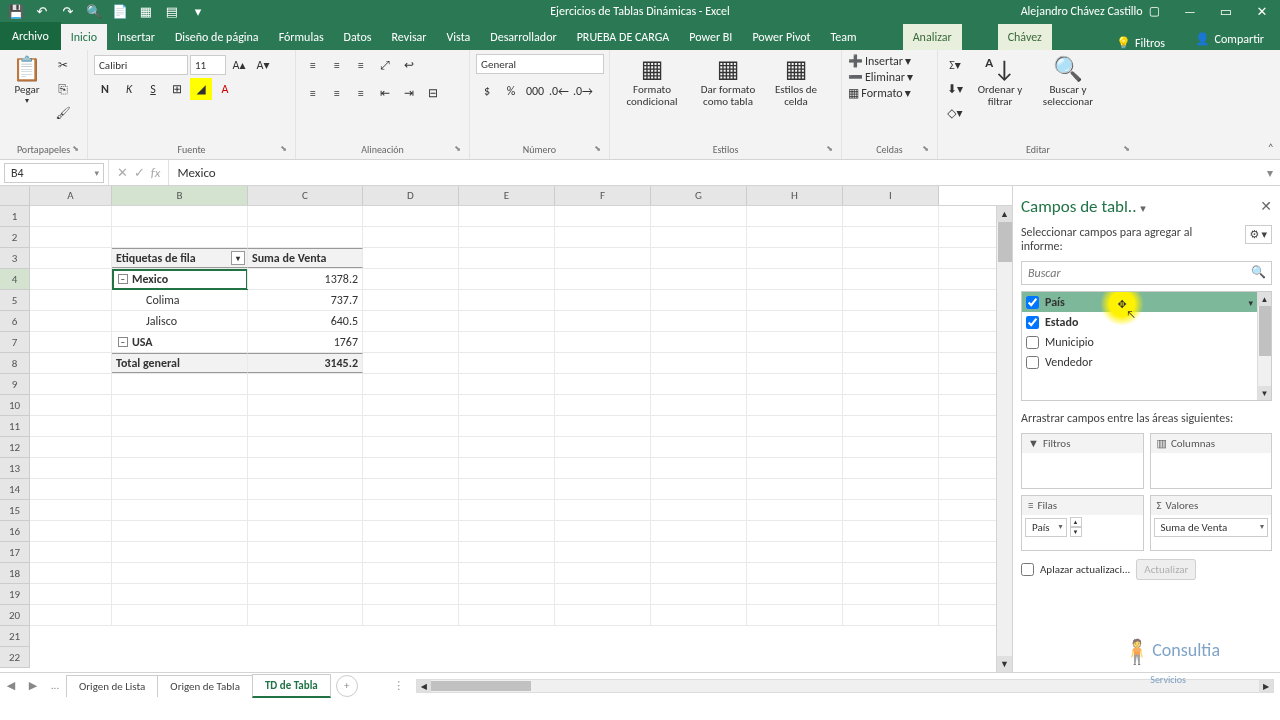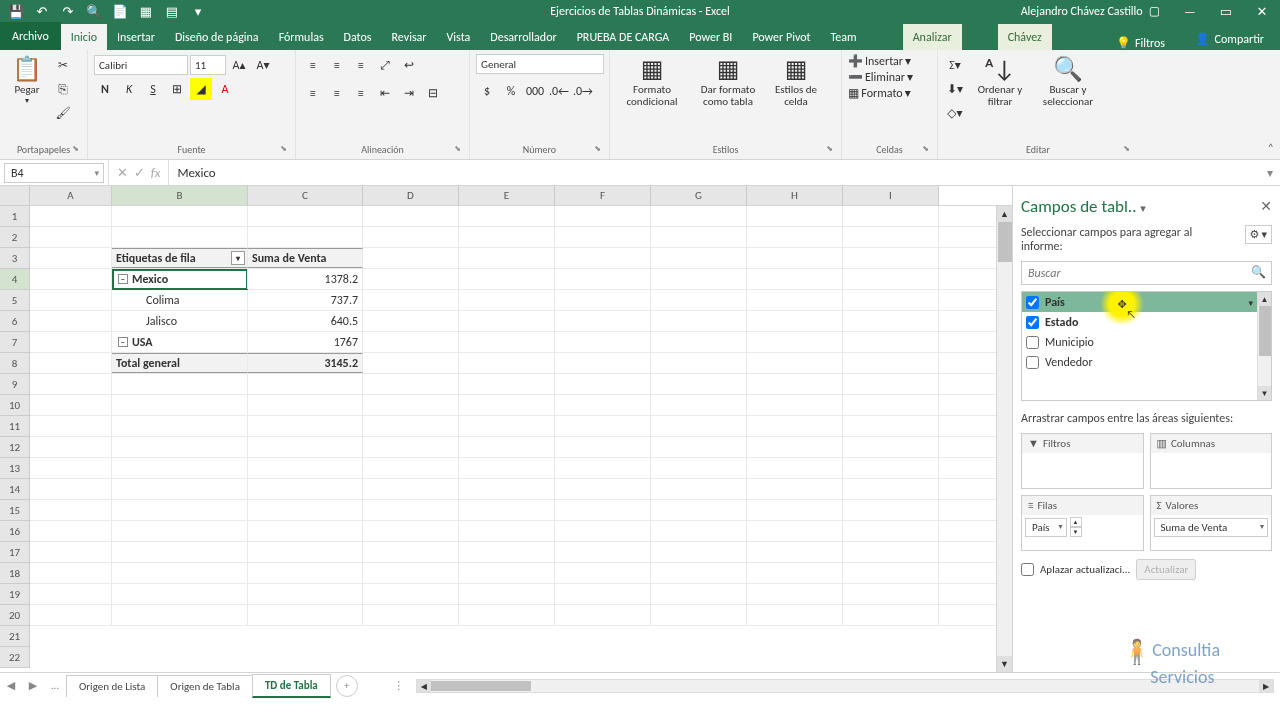--- a/index.html
+++ b/index.html
@@ -667,13 +667,13 @@
   <div class="add-sheet">+</div>
   <span style="width:30px"></span>
   <span class="nav-btn">⋮</span>
   <div class="hscroll">
     <div class="arrow l">◀</div>
     <div class="thumb"></div>
     <div class="arrow r">▶</div>
   </div>
 </div>
 
-<div class="watermark"><span class="icon">🧍</span>Consultia<br><span style="font-size:18px;margin-left:28px">Servicios</span></div>
+<div class="watermark"><span class="icon">🧍</span>Consultia<br><span style="font-size:10px;margin-left:28px">Servicios</span></div>
 
 </body></html>

